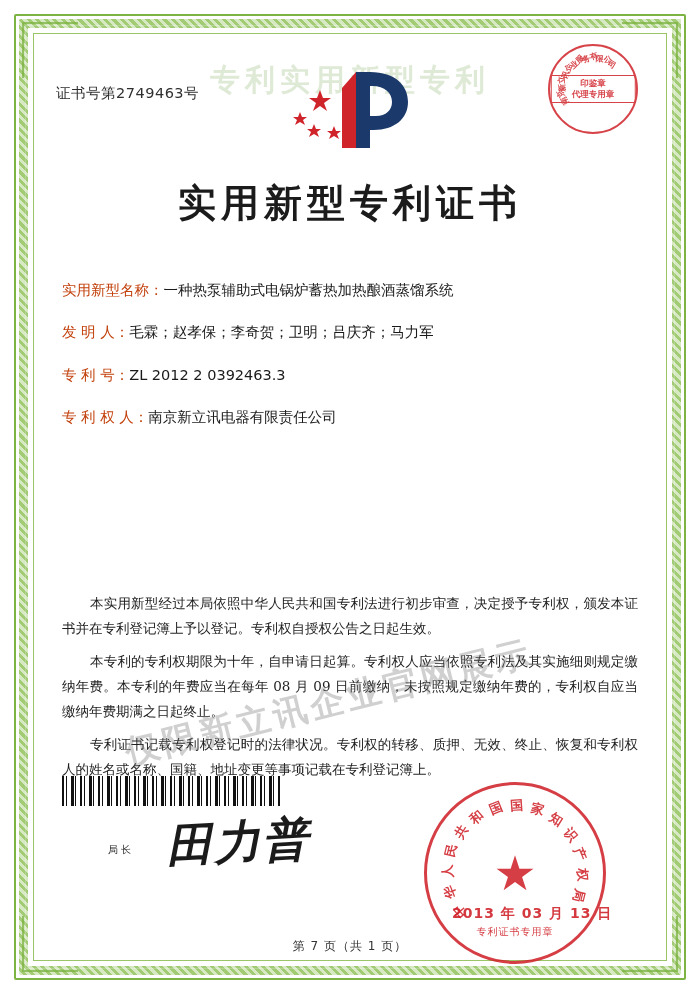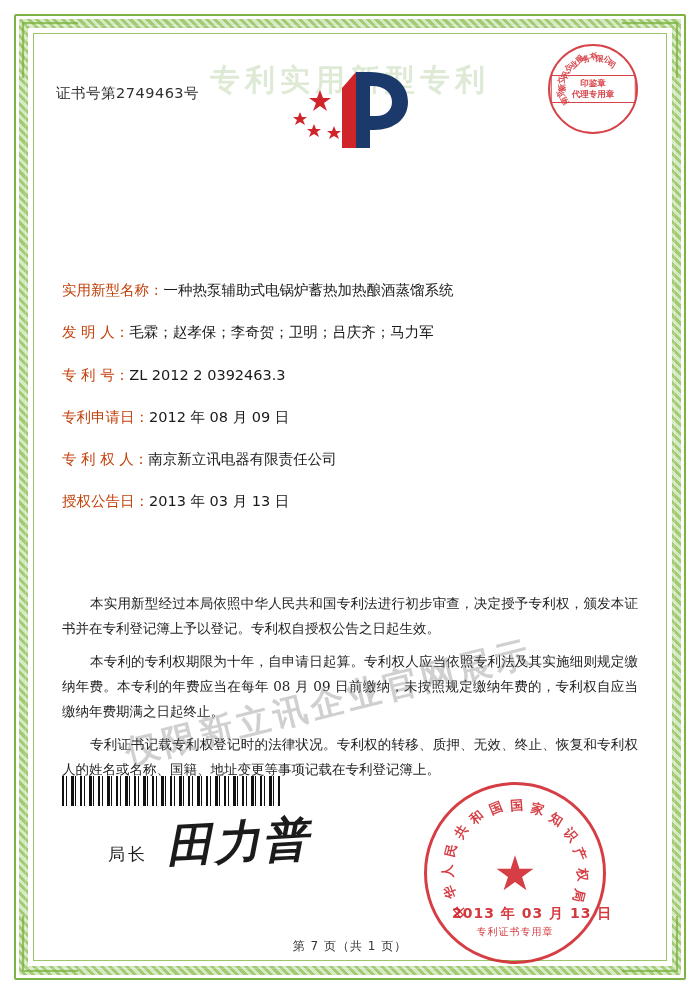--- a/index.html
+++ b/index.html
@@ -171,21 +171,21 @@
         #111 0 2px, transparent 2px 4px,
         #111 4px 5px, transparent 5px 9px,
         #111 9px 12px, transparent 12px 13px,
         #111 13px 14px, transparent 14px 18px);
   }
 
   .director {
     position: absolute;
     left: 108px;
     top: 843px;
-    font-size: 17px;
+    font-size: 10px;
     letter-spacing: 3px;
     color: #1f1f1f;
   }
   .signature {
     position: absolute;
     left: 166px;
     top: 812px;
     font-family: "DejaVu Serif", "Liberation Serif", serif;
     font-size: 46px;
     font-weight: bold;
@@ -347,39 +347,34 @@
       <span style="transform: rotate(-45deg) translate(0,-36px) rotate(0deg);">业服</span>
       <span style="transform: rotate(-20deg) translate(0,-36px) rotate(0deg);">务有</span>
       <span style="transform: rotate(5deg)  translate(0,-36px) rotate(0deg);">限公</span>
       <span style="transform: rotate(30deg) translate(0,-36px) rotate(0deg);">司</span>
     </div>
     <div class="inner-box">
       印鉴章<br>代理专用章
     </div>
   </div>
 
+  <div class="main-title">实用新型专利证书</div>
 
   <div class="fields">
     <div class="field-row">
       <span class="field-label">实用新型名称：</span><span class="field-value">一种热泵辅助式电锅炉蓄热加热酿酒蒸馏系统</span>
     </div>
     <div class="field-row">
       <span class="field-label">发  明  人：</span><span class="field-value">毛霖；赵孝保；李奇贺；卫明；吕庆齐；马力军</span>
     </div>
     <div class="field-row">
       <span class="field-label">专  利  号：</span><span class="field-value">ZL 2012 2 0392463.3</span>
     </div>
     <div class="field-row">
-      <span class="field-label">专利申请日：</span><span class="field-value">2012 年 08 月 09 日</span>
-    </div>
-    <div class="field-row">
       <span class="field-label">专  利  权  人：</span><span class="field-value">南京新立讯电器有限责任公司</span>
-    </div>
-    <div class="field-row">
-      <span class="field-label">授权公告日：</span><span class="field-value">2013 年 03 月 13 日</span>
     </div>
   </div>
 
   <div class="paragraphs">
     <p>本实用新型经过本局依照中华人民共和国专利法进行初步审查，决定授予专利权，颁发本证书并在专利登记簿上予以登记。专利权自授权公告之日起生效。</p>
     <p>本专利的专利权期限为十年，自申请日起算。专利权人应当依照专利法及其实施细则规定缴纳年费。本专利的年费应当在每年 08 月 09 日前缴纳，未按照规定缴纳年费的，专利权自应当缴纳年费期满之日起终止。</p>
     <p>专利证书记载专利权登记时的法律状况。专利权的转移、质押、无效、终止、恢复和专利权人的姓名或名称、国籍、地址变更等事项记载在专利登记簿上。</p>
   </div>
 
   <div class="barcode"></div>

